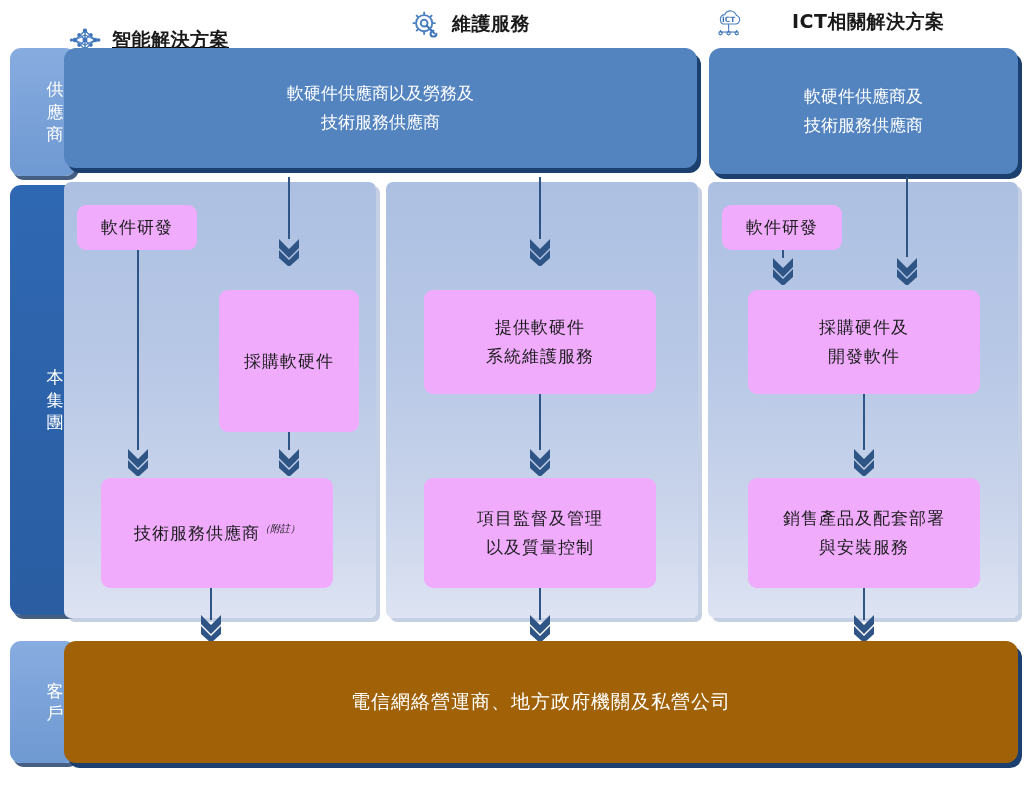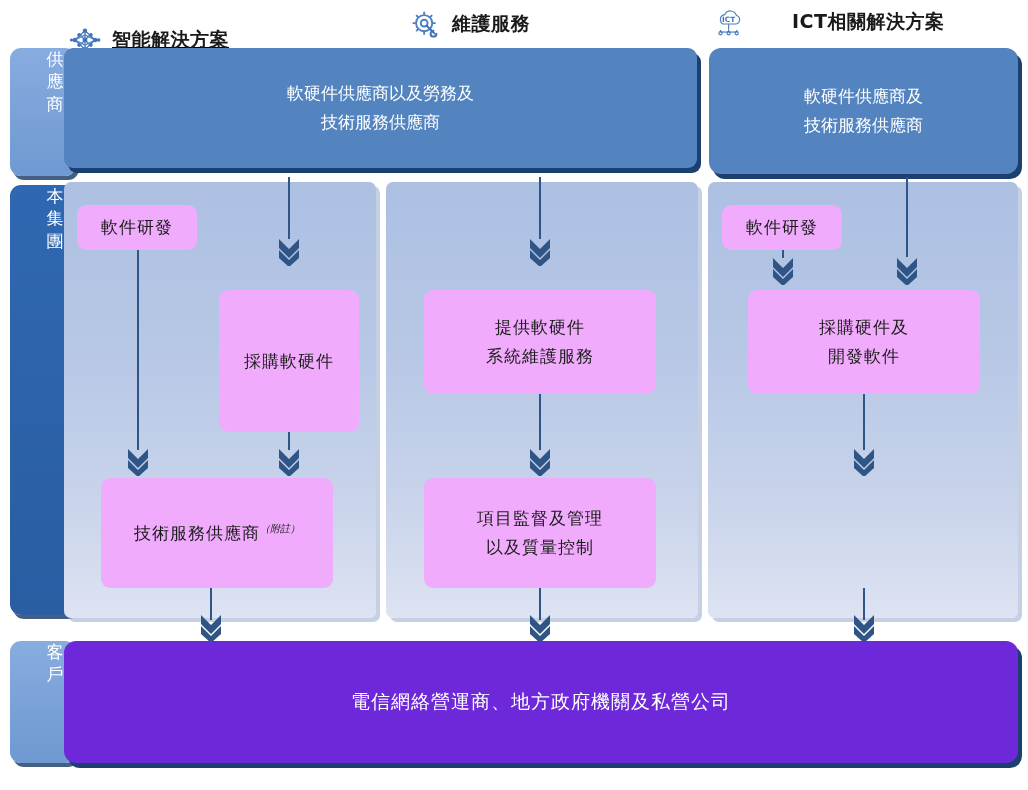--- a/index.html
+++ b/index.html
@@ -41,21 +41,21 @@
   .cat-tab {
     position: absolute;
     left: 10px;
     width: 66px;
     border-radius: 11px;
     color: #ffffff;
     font-size: 17px;
     line-height: 1.32;
     text-align: center;
     display: flex;
-    align-items: flex-start;
+    align-items: center;
     justify-content: center;
     box-shadow: 3px 4px 0 rgba(23,54,98,0.80);
     padding-left: 24px;
   }
   .cat-tab span { display: block; width: 20px; }
   .cat-light {
     background: linear-gradient(180deg,#87ace0 0%, #6f99d2 100%);
   }
   .cat-dark {
     background: linear-gradient(180deg,#2f68b2 0%, #2a5da2 100%);
@@ -103,21 +103,21 @@
   .gbox sup {
     font-size: 10px;
     font-style: italic;
     vertical-align: super;
     letter-spacing: 0;
   }
 
   
   .cust-box {
     position: absolute;
-    background: #6d28d9;
+    background: #a16207;
     border-radius: 12px;
     box-shadow: 4px 5px 0 #1b3f6e;
     color: #ffffff;
     font-size: 19px;
     display: flex;
     align-items: center;
     justify-content: center;
     text-align: center;
     letter-spacing: 1px;
   }
@@ -207,21 +207,21 @@
   </div>
 
   <div class="cat-tab cat-dark" style="top:185px; height:430px;">
     <span>本集團</span>
   </div>
 
   <div class="cat-tab cat-light" style="top:641px; height:122px;">
     <span>客戶</span>
   </div>
 
-  <div class="sup-box" style="left:64px; top:48px; width:633px; height:120px;border-radius:9px;">
+  <div class="sup-box" style="left:64px; top:48px; width:633px; height:120px;">
     <div>
       <div>軟硬件供應商以及勞務及</div>
       <div>技術服務供應商</div>
     </div>
   </div>
 
   <div class="sup-box" style="left:709px; top:48px; width:309px; height:126px;">
     <div>
       <div>軟硬件供應商及</div>
       <div>技術服務供應商</div>
@@ -306,20 +306,26 @@
     <div>軟件研發</div>
   </div>
 
   <div class="gbox" style="left:748px; top:290px; width:232px; height:104px;">
     <div>
       <div>採購硬件及</div>
       <div>開發軟件</div>
     </div>
   </div>
 
+  <div class="gbox" style="left:748px; top:478px; width:232px; height:110px;">
+    <div>
+      <div>銷售產品及配套部署</div>
+      <div>與安裝服務</div>
+    </div>
+  </div>
 
   <div class="vline" style="left:782px; top:250px; height:8px;"></div>
   <svg class="chev" style="left:770px; top:255px;" viewBox="0 0 26 30">
     <path d="M3 3 L13 13 L23 3 L23 12 L13 22 L3 12 Z" fill="#2e5586"></path>
     <path d="M3 14 L13 24 L23 14 L23 22 L13 31 L3 22 Z" fill="#2e5586"></path>
   </svg>
 
   <div class="vline" style="left:906px; top:177px; height:80px;"></div>
   <svg class="chev" style="left:894px; top:255px;" viewBox="0 0 26 30">
     <path d="M3 3 L13 13 L23 3 L23 12 L13 22 L3 12 Z" fill="#2e5586"></path>

